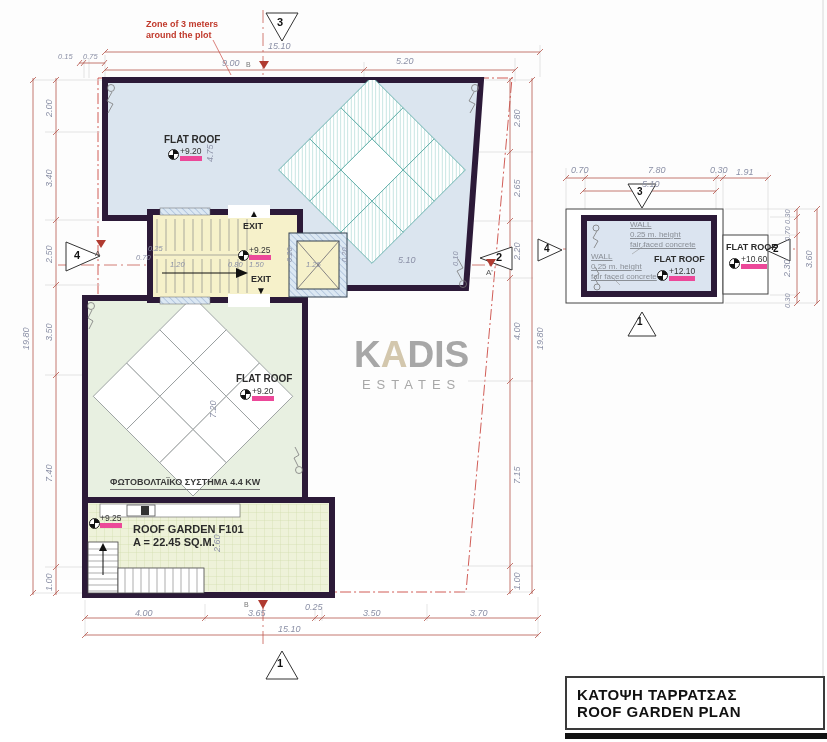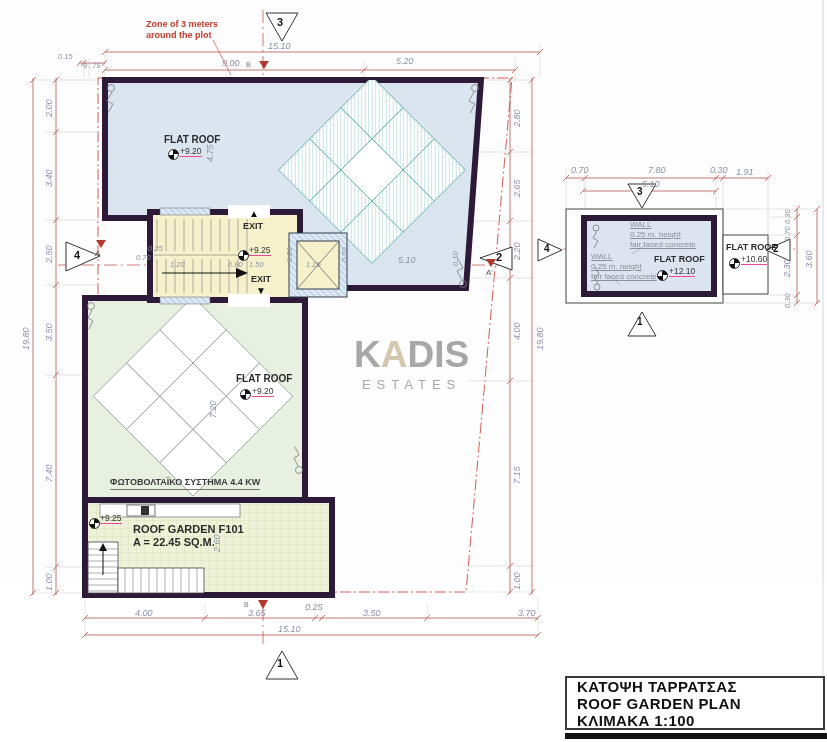--- a/index.html
+++ b/index.html
@@ -5,21 +5,21 @@
   html,body{margin:0;padding:0;}
   body{width:827px;height:742px;position:relative;background:#ffffff;
        font-family:"Liberation Sans",sans-serif;overflow:hidden;}
   #sheet{position:absolute;left:0;top:0;width:827px;height:580px;background:#fdfdfd;}
   svg.plan{position:absolute;left:0;top:0;}
   .dim{position:absolute;font-size:9px;font-style:italic;color:#8b90a6;white-space:nowrap;line-height:1;}
   .dim.t{font-size:7.5px;}
   .dim.v{transform:rotate(-90deg);transform-origin:0 0;}
   .lbl{position:absolute;font-size:10px;font-weight:bold;color:#2b2b2b;white-space:nowrap;line-height:1;}
   .lbl.s{font-size:9px;}
-  .lvl{position:absolute;font-size:8.5px;color:#333;border-bottom:1px solid #ec4899;white-space:nowrap;line-height:1.2;}
+  .lvl{position:absolute;font-size:8.5px;color:#333;border-bottom:5px solid #ec4899;white-space:nowrap;line-height:1.2;}
   .bm{position:absolute;width:9px;height:9px;border-radius:50%;border:1px solid #222;
       background:conic-gradient(#111 0 90deg,#fff 90deg 180deg,#111 180deg 270deg,#fff 270deg 360deg);}
   .red-note{position:absolute;font-size:9px;font-weight:bold;color:#c0392b;white-space:nowrap;line-height:1;}
   .mark-digit{position:absolute;font-size:11px;font-weight:bold;color:#111;line-height:1;}
   .mark-digit.s{font-size:10px;}
   .grid-lbl{position:absolute;font-size:7px;color:#777;line-height:1;}
   .sec-lbl{position:absolute;font-size:8px;color:#555;line-height:1;}
   .note{position:absolute;font-size:8px;color:#8a8f96;white-space:nowrap;line-height:1;text-decoration:underline;}
   .exit-arrow{position:absolute;font-size:10px;color:#111;line-height:1;}
   .pv{position:absolute;font-size:9px;font-weight:bold;color:#3a3a3a;border-bottom:1px solid #777;white-space:nowrap;line-height:1.3;}
@@ -203,21 +203,21 @@
   </g>
 </svg>
 
 <span class="red-note" style="left:146px;top:20px;">Zone of 3 meters</span>
 <span class="red-note" style="left:146px;top:31px;">around the plot</span>
 
 <span class="dim" style="left:268px;top:42px;">15.10</span>
 <span class="dim" style="left:222px;top:59px;">9.00</span>
 <span class="dim" style="left:396px;top:57px;">5.20</span>
 <span class="dim t" style="left:58px;top:53px;">0.15</span>
-<span class="dim t" style="left:83px;top:63px;font-family:Liberation Mono, monospace;">0.75</span>
+<span class="dim t" style="left:83px;top:53px;">0.75</span>
 
 <span class="dim v" style="left:45px;top:117px;">2.00</span>
 <span class="dim v" style="left:45px;top:187px;">3.40</span>
 <span class="dim v" style="left:45px;top:263px;">2.50</span>
 <span class="dim v" style="left:45px;top:341px;">3.50</span>
 <span class="dim v" style="left:45px;top:482px;">7.40</span>
 <span class="dim v" style="left:45px;top:591px;">1.00</span>
 <span class="dim v" style="left:22px;top:350px;">19.80</span>
 
 <span class="dim v" style="left:513px;top:127px;">2.80</span>
@@ -225,21 +225,21 @@
 <span class="dim v" style="left:513px;top:260px;">2.20</span>
 <span class="dim v" style="left:513px;top:340px;">4.00</span>
 <span class="dim v" style="left:513px;top:484px;">7.15</span>
 <span class="dim v" style="left:513px;top:590px;">1.00</span>
 <span class="dim v" style="left:536px;top:350px;">19.80</span>
 
 <span class="dim" style="left:135px;top:609px;">4.00</span>
 <span class="dim" style="left:248px;top:609px;">3.65</span>
 <span class="dim" style="left:305px;top:603px;">0.25</span>
 <span class="dim" style="left:363px;top:609px;">3.50</span>
-<span class="dim" style="left:470px;top:609px;margin-left:48px;">3.70</span>
+<span class="dim" style="left:470px;top:609px;">3.70</span>
 <span class="dim" style="left:278px;top:625px;">15.10</span>
 
 <span class="dim t" style="left:148px;top:245px;">0.25</span>
 <span class="dim t" style="left:136px;top:254px;">0.70</span>
 <span class="dim t" style="left:170px;top:261px;">1.20</span>
 <span class="dim t" style="left:203px;top:261px;margin-left:25px;">0.80</span>
 <span class="dim t" style="left:249px;top:261px;">1.50</span>
 <span class="dim t v" style="left:286px;top:262px;">0.20</span>
 <span class="dim t" style="left:306px;top:261px;">1.25</span>
 <span class="dim t v" style="left:341px;top:262px;">0.20</span>
@@ -312,17 +312,16 @@
 <span class="mark-digit s" style="left:773px;top:244px;">2</span>
 
 <div id="watermark">
   <div class="brand"><span>K</span><span class="a">A</span><span>DIS</span></div>
   <div class="sub">ESTATES</div>
 </div>
 
 <div id="title-block">
   <span>ΚΑΤΟΨΗ ΤΑΡΡΑΤΣΑΣ</span>
   <span>ROOF GARDEN PLAN</span>
-  <span>ΚΛΙΜΑΚΑ 1:100</span>
 </div>
 <div id="bottom-bar"></div>
 
 </div>
 
 </body></html>

